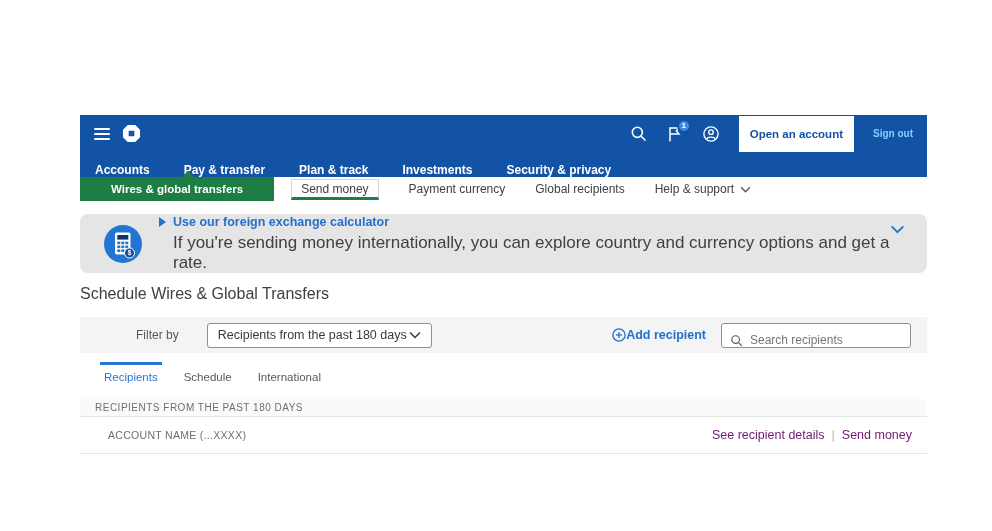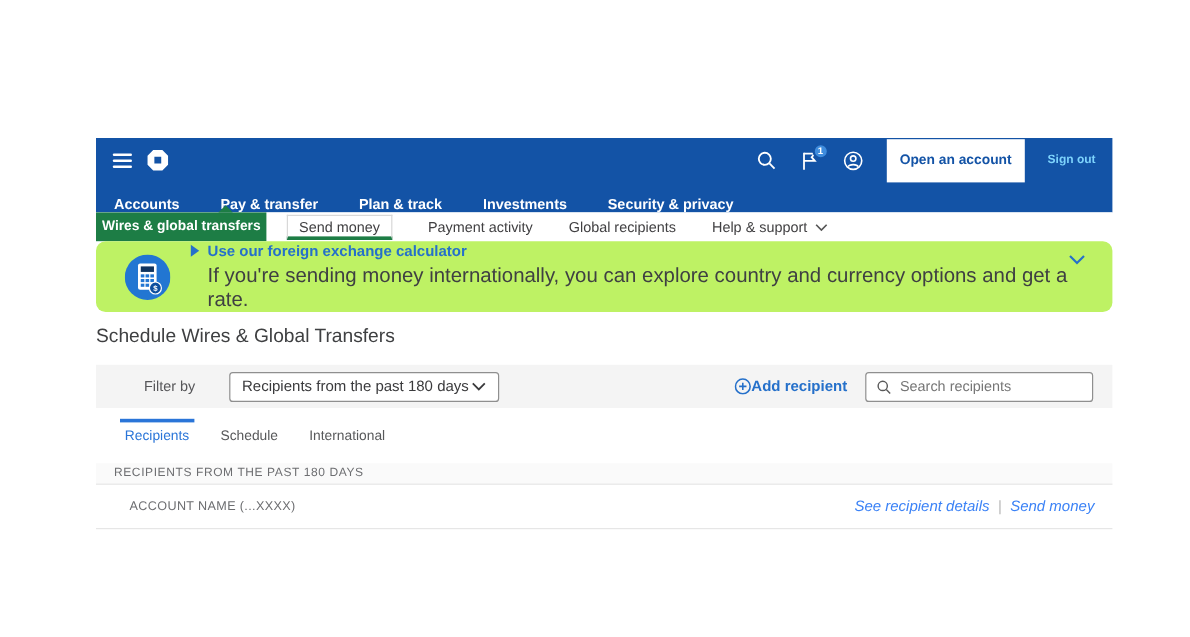--- a/index.html
+++ b/index.html
@@ -25,74 +25,74 @@
 
   .topbar-row2 { height:25px; display:flex; align-items:flex-end; padding:0 15px; gap:34px; }
   .nav-item { color:#fff; font-size:12px; font-weight:bold; text-decoration:none; cursor:pointer; white-space:nowrap; }
 
   
   .subnav { height:24px; display:flex; align-items:stretch; background:#fff; position:relative; }
   .nav-caret { position:absolute; top:-6px; left:102px; width:0; height:0;
                border-left:6px solid transparent; border-right:6px solid transparent;
                border-bottom:6px solid #1d7d45; }
   .green-tab { background:#1d7d45; color:#fff; font-size:11.5px; font-weight:bold;
-               display:flex; align-items:center; padding:0 5px; cursor:pointer; white-space:nowrap; }
+               display:flex; align-items:center; padding:0 31px; cursor:pointer; white-space:nowrap; }
   .subnav-items { display:flex; align-items:center; }
   .subnav-item { font-size:12px; color:#414042; text-decoration:none; margin-left:30px; cursor:pointer;
                  display:inline-flex; align-items:center; white-space:nowrap; }
   .subnav-item.selected { margin-left:17px; border:1px solid #d8d8d8; border-bottom:3px solid #1d7d45;
                           padding:2px 9px 1px 9px; }
   .chev { display:inline-flex; margin-left:6px; }
 
   
-  .banner { height:59px; background:#bef264; border-radius:8px; position:relative;
+  .banner { margin-top:13px; height:59px; background:#e5e5e5; border-radius:8px; position:relative;
             display:flex; align-items:center; padding:0 24px; }
   .banner-icon { flex:0 0 auto; display:inline-flex; }
   .banner-content { margin-left:17px; }
   .banner-title-row { display:flex; align-items:center; cursor:pointer; }
   .play-triangle { width:0; height:0; border-top:5px solid transparent; border-bottom:5px solid transparent;
                    border-left:7px solid #2570ca; margin-right:7px; }
   .banner-title { color:#2570ca; font-size:12.5px; font-weight:bold; }
   .banner-desc { color:#3f4042; font-size:17px; margin-top:4px; margin-left:14px; }
   .banner-collapse { position:absolute; top:11px; right:22px; cursor:pointer; display:inline-flex; }
 
   
   .heading { margin-top:12px; font-size:16px; font-weight:400; color:#3f4042; }
 
   
   .filterbar { margin-top:14px; height:36px; background:#f4f4f4; display:flex; align-items:center; padding:0 16px; }
-  .filter-label { margin-left:24px; font-size:12px; color:#565659; }
+  .filter-label { margin-left:40px; font-size:12px; color:#565659; }
   .select { margin-left:28px; width:225px; height:25px; background:#fff; border:1px solid #8f8f8f;
             border-radius:3px; display:flex; align-items:center; padding:0 10px; cursor:pointer; }
   .select span { font-size:12.5px; color:#3a3a3c; }
   .select .chev { margin-left:auto; }
   .filter-right { margin-left:auto; display:flex; align-items:center; }
   .add-recip { display:inline-flex; align-items:center; gap:0; color:#2570ca; font-size:12.5px;
                font-weight:600; text-decoration:none; cursor:pointer; margin-right:15px; }
   .search-box { width:190px; height:25px; background:#fff; border:1px solid #8f8f8f; border-radius:3px;
-                display:flex; align-items:center; padding:0 8px; }
+                display:flex; align-items:flex-end; padding:0 8px; }
   .search-box svg { flex:0 0 auto; margin-right:7px; }
   .search-box input { border:none; outline:none; flex:1; min-width:0; font-family:inherit; font-size:12px; color:#333; background:transparent; }
   .search-box input::placeholder { color:#767676; }
 
   
   .tabs { margin-top:9px; padding-left:20px; display:flex; gap:18px; }
   .tab { font-size:11.5px; color:#58595b; padding:6px 4px 4px 4px; border-top:3px solid transparent;
          cursor:pointer; text-decoration:none; }
   .tab.active { color:#2a75d8; font-weight:normal; border-top-color:#2a75d8; }
 
   
   .list { margin-top:12px; }
   .group-header { height:18px; background:#fafafa; border-bottom:1px solid #e6e6e6; display:flex;
                   align-items:center; padding-left:15px; font-size:10px; letter-spacing:.5px; color:#6d6e71; }
   .list-row { height:37px; display:flex; align-items:center; justify-content:space-between;
               border-bottom:1px solid #e6e6e6; padding-left:28px; padding-right:15px; }
   .acct-name { font-size:10.5px; letter-spacing:.3px; color:#6d6e71; }
   .row-links { display:flex; align-items:center; font-size:12.5px; }
-  .row-link { color:#3b82f6; text-decoration:none; cursor:pointer;font-style:italic; }
+  .row-link { color:#701a75; text-decoration:none; cursor:pointer; }
   .sep { color:#b9b9b9; margin:0 7px; }
 </style>
 </head>
 <body>
 
 <div class="page">
   <div class="app">
 
     <header class="topbar">
       <div class="topbar-row1">
@@ -138,21 +138,21 @@
         <a class="nav-item">Investments</a>
         <a class="nav-item">Security &amp; privacy</a>
       </nav>
     </header>
 
     <div class="subnav">
       <div class="nav-caret"></div>
       <div class="green-tab">Wires &amp; global transfers</div>
       <div class="subnav-items">
         <a class="subnav-item selected">Send money</a>
-        <a class="subnav-item">Payment activity</a>
+        <a class="subnav-item">Payment currency</a>
         <a class="subnav-item">Global recipients</a>
         <a class="subnav-item">
           <span>Help &amp; support</span>
           <span class="chev">
             <svg width="11" height="7" viewBox="0 0 12 8" fill="none" stroke="#565656" stroke-width="1.6">
                 <polyline points="1,1.5 6,6.5 11,1.5"></polyline>
               </svg>
           </span>
         </a>
       </div>

